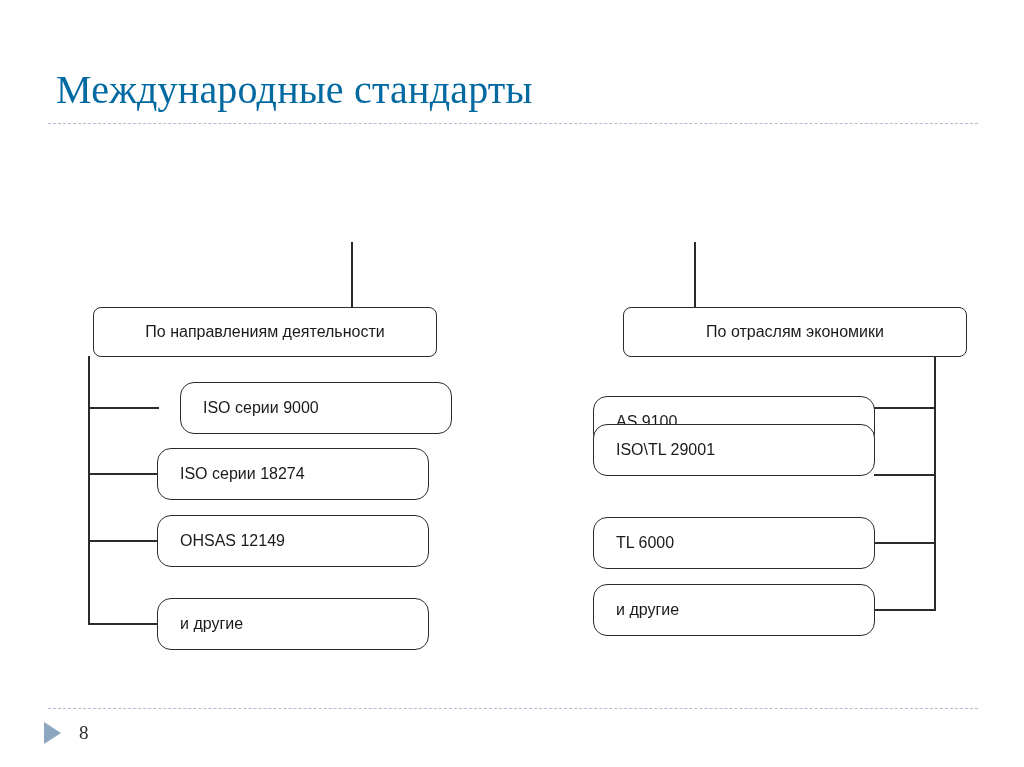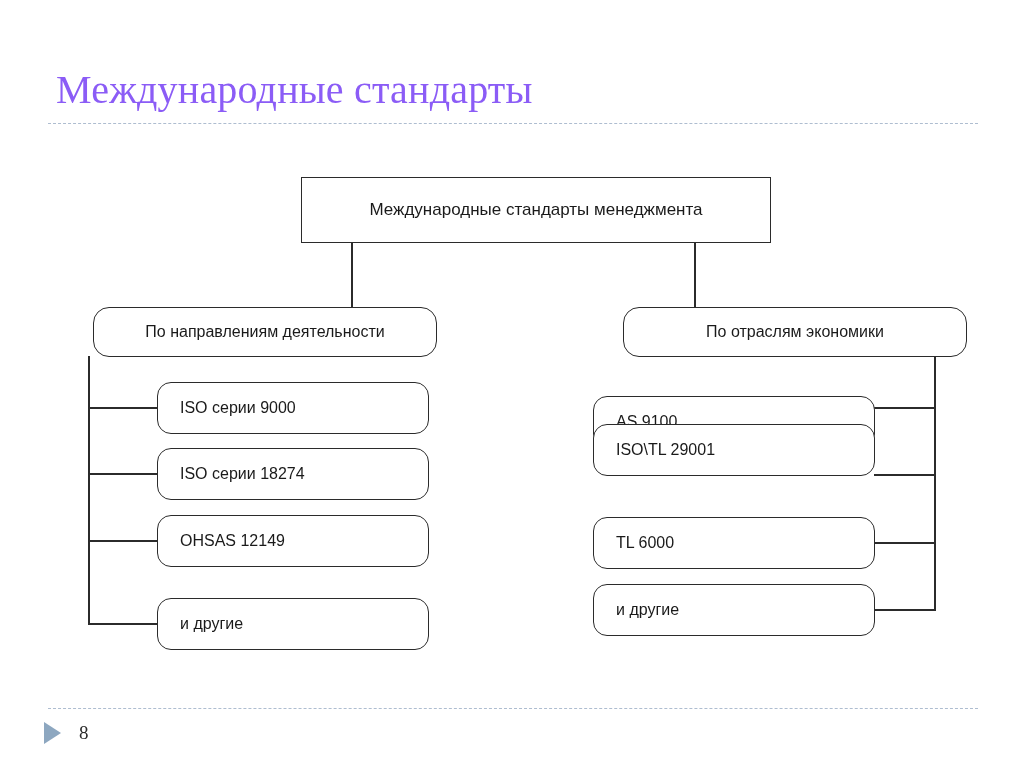--- a/index.html
+++ b/index.html
@@ -29,21 +29,21 @@
   
   #slide-title {
     position: absolute;
     left: 56px;
     top: 66px;
     width: 900px;
     font-family: "Liberation Serif", "DejaVu Serif", serif;
     font-size: 40px;
     line-height: 48px;
     font-weight: 400;
-    color: #8b5cf6;
+    color: #0369a1;
     letter-spacing: 0.2px;
     white-space: nowrap;
   }
 
   .rule-dashed {
     position: absolute;
     height: 0;
     border-top: 1px dashed #aebdd0;
   }
   #rule-top {
@@ -87,21 +87,21 @@
     top: 177px;
     width: 470px;
     height: 66px;
     border-radius: 0;
     justify-content: center;
     font-size: 17px;
   }
 
   
   .node-heading {
-    border-radius: 16px;
+    border-radius: 8px;
     justify-content: center;
     height: 50px;
     font-size: 16px;
   }
   #node-cat-left {
     left: 93px;
     top: 307px;
     width: 344px;
   }
   #node-cat-right {
@@ -115,21 +115,21 @@
     border-radius: 14px;
     height: 52px;
     justify-content: flex-start;
     padding-left: 22px;
     font-size: 16px;
   }
   .col-left .node-leaf  { left: 157px; width: 272px; }
   .col-right .node-leaf { left: 593px; width: 282px; }
 
   
-  #leaf-l0 { top: 382px; }
+  #leaf-l0 { top: 382px; margin-left: 23px; }
   #leaf-l1 { top: 448px; }
   #leaf-l2 { top: 515px; }
   #leaf-l3 { top: 598px; }
 
   
   #leaf-r0 { top: 396px; }
   #leaf-r1 { top: 424px; }
   #leaf-r2 { top: 517px; }
   #leaf-r3 { top: 584px; }
 
@@ -188,21 +188,20 @@
 <body>
 
 <div id="slide">
 
   <div id="slide-title">Международные стандарты</div>
 
   <div class="rule-dashed" id="rule-top"></div>
 
   <div id="diagram">
 
-    <div class="node" id="node-root">Международные стандарты менеджмента</div>
 
     <div class="conn conn-v" id="drop-left"></div>
     <div class="conn conn-v" id="drop-right"></div>
 
     <div class="col-left">
 
       <div class="node node-heading" id="node-cat-left">По направлениям деятельности</div>
 
       <div class="conn conn-v" id="spine-left"></div>
 

